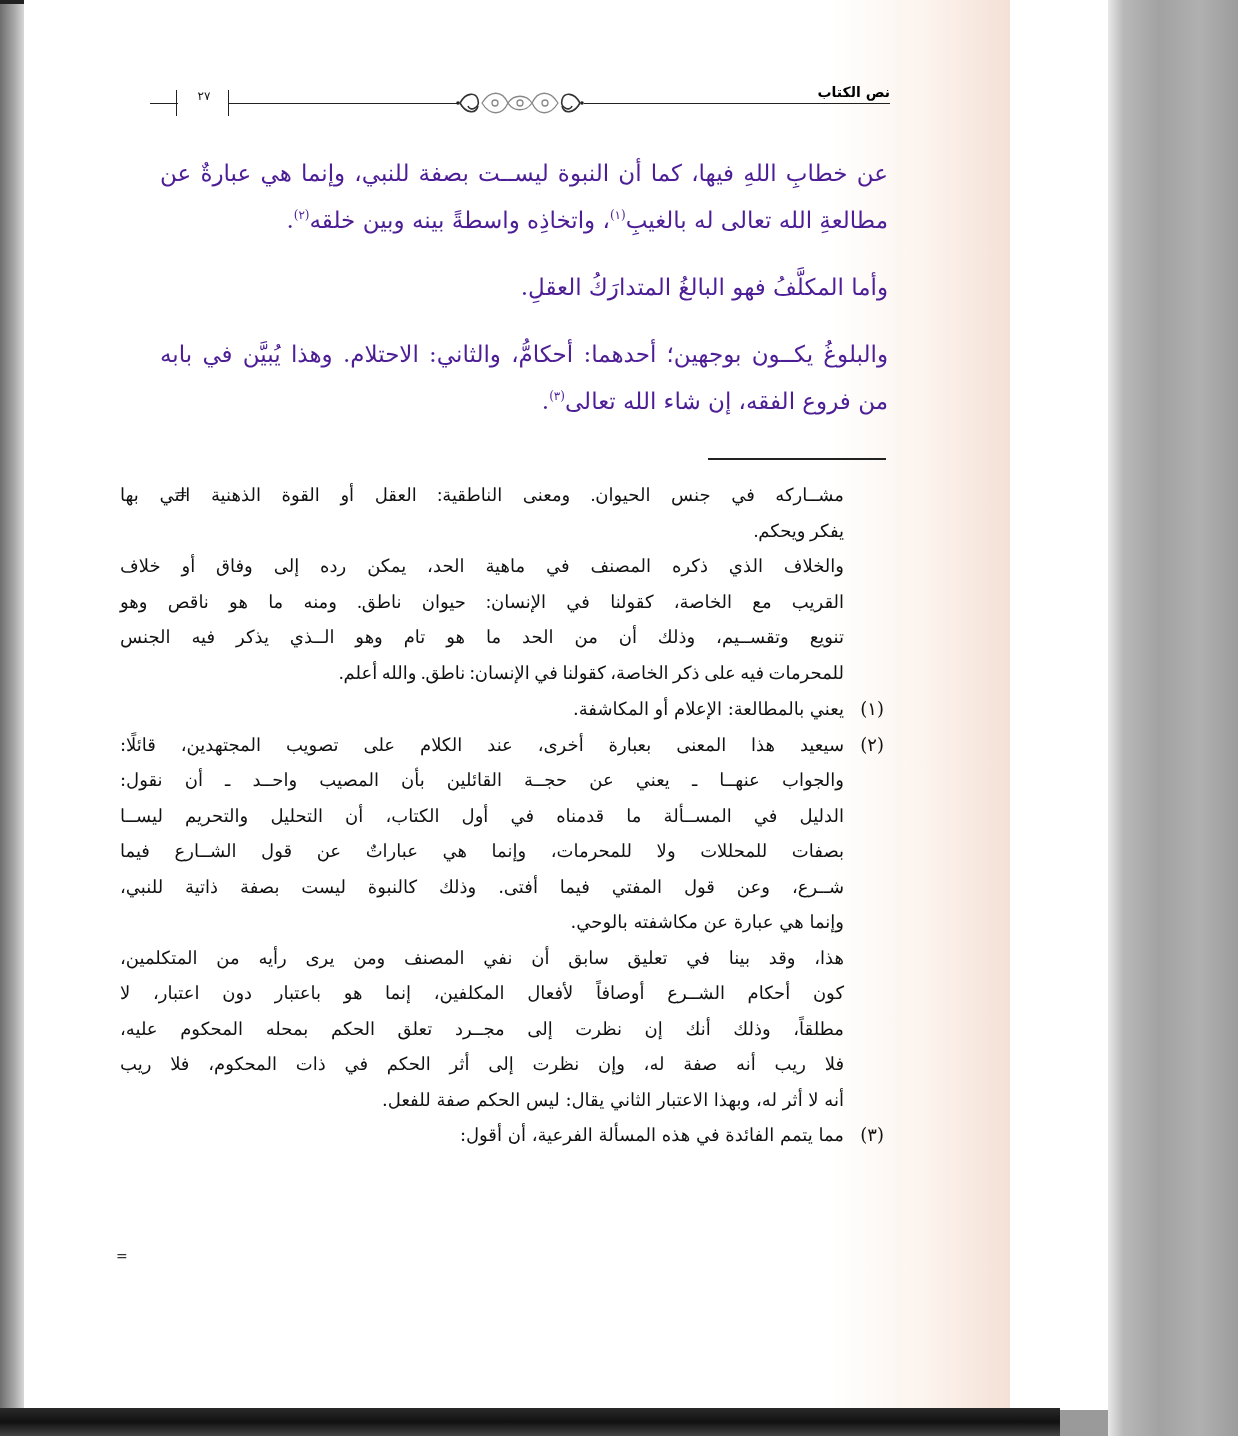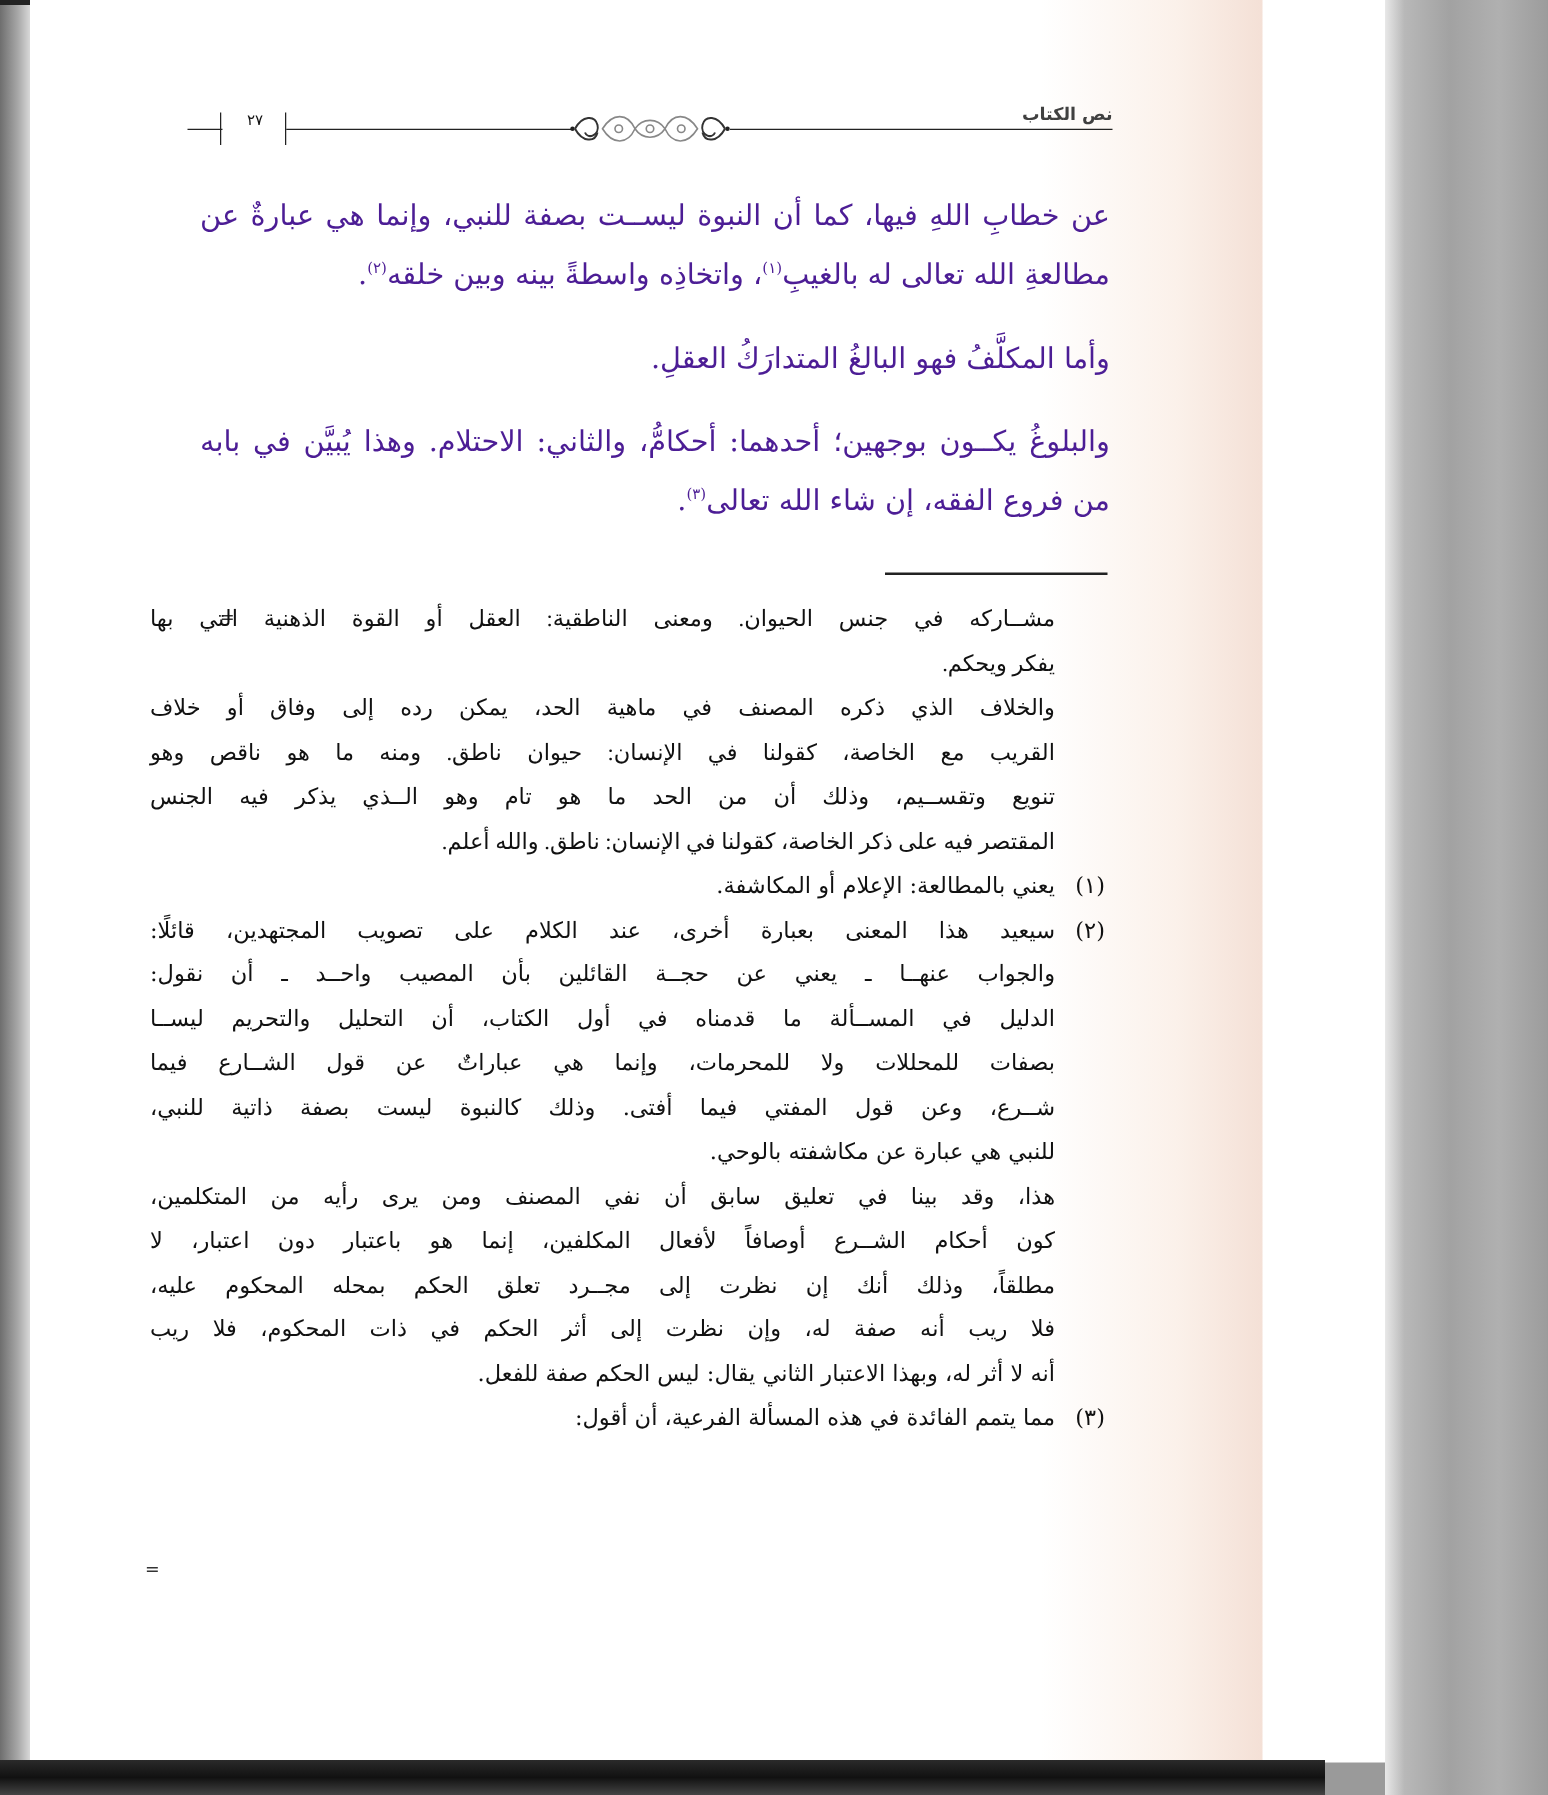--- a/index.html
+++ b/index.html
@@ -42,21 +42,21 @@
     font-family:"DejaVu Sans", sans-serif; font-size:12px; color:#111; direction:rtl;
   }
   .header .bar2 { position:absolute; left:78px; top:4px; width:1px; height:26px; background:#222; }
   .header .rule-mid-l { position:absolute; left:79px; top:17px; width:228px; height:1px; background:#222; }
   .header .ornament {
     position:absolute; left:306px; top:2px; width:128px; height:30px;
   }
   .header .rule-mid-r { position:absolute; left:434px; top:17px; width:306px; height:1px; background:#222; }
   .header .running-title {
     position:absolute; right:0; top:-2px;
-    font-family:"DejaVu Sans", sans-serif; font-size:14px; font-weight:bold; color:#404040; direction:rtl;
+    font-family:"DejaVu Sans", sans-serif; font-size:14px; font-weight:bold; color:#000000; direction:rtl;
   }
   
   .main {
     position:absolute; left:160px; top:150px; width:728px;
     direction:rtl; text-align:justify; color:#4c1d95;
     font-family:"DejaVu Serif", serif; font-size:23px; line-height:47px;
   }
   .main p { margin:0; }
   .main p.gap { margin-top:20px; }
   sup.fn { font-size:12px; vertical-align:super; line-height:0; }
@@ -136,39 +136,39 @@
 
 <div class="eq-mark" style="left:176px; top:486px;">=</div>
 
 <div class="notes">
   <div class="note cont-body">
     <span class="line">مشــاركه في جنس الحيوان. ومعنى الناطقية: العقل أو القوة الذهنية التي بها</span>
     <span class="line last">يفكر ويحكم.</span>
     <span class="line">والخلاف الذي ذكره المصنف في ماهية الحد، يمكن رده إلى وفاق أو خلاف</span>
     <span class="line">القريب مع الخاصة، كقولنا في الإنسان: حيوان ناطق. ومنه ما هو ناقص وهو</span>
     <span class="line">تنويع وتقســيم، وذلك أن من الحد ما هو تام وهو الــذي يذكر فيه الجنس</span>
-    <span class="line last">المقتصر فيه على ذكر الخاصة، كقولنا في الإنسان: ناطق. والله أعلم.</span>
+    <span class="line last">للمحرمات فيه على ذكر الخاصة، كقولنا في الإنسان: ناطق. والله أعلم.</span>
   </div>
 
   <div class="note numbered">
     <span class="num">(١)</span>
     <div class="body">
       <span class="line last">يعني بالمطالعة: الإعلام أو المكاشفة.</span>
     </div>
   </div>
 
   <div class="note numbered">
     <span class="num">(٢)</span>
     <div class="body">
       <span class="line">سيعيد هذا المعنى بعبارة أخرى، عند الكلام على تصويب المجتهدين، قائلًا:</span>
       <span class="line">والجواب عنهــا ـ يعني عن حجــة القائلين بأن المصيب واحــد ـ أن نقول:</span>
       <span class="line">الدليل في المســألة ما قدمناه في أول الكتاب، أن التحليل والتحريم ليســا</span>
       <span class="line">بصفات للمحللات ولا للمحرمات، وإنما هي عباراتٌ عن قول الشــارع فيما</span>
       <span class="line">شــرع، وعن قول المفتي فيما أفتى. وذلك كالنبوة ليست بصفة ذاتية للنبي،</span>
-      <span class="line last">للنبي هي عبارة عن مكاشفته بالوحي.</span>
+      <span class="line last">وإنما هي عبارة عن مكاشفته بالوحي.</span>
       <span class="line">هذا، وقد بينا في تعليق سابق أن نفي المصنف ومن يرى رأيه من المتكلمين،</span>
       <span class="line">كون أحكام الشــرع أوصافاً لأفعال المكلفين، إنما هو باعتبار دون اعتبار، لا</span>
       <span class="line">مطلقاً، وذلك أنك إن نظرت إلى مجــرد تعلق الحكم بمحله المحكوم عليه،</span>
       <span class="line">فلا ريب أنه صفة له، وإن نظرت إلى أثر الحكم في ذات المحكوم، فلا ريب</span>
       <span class="line last">أنه لا أثر له، وبهذا الاعتبار الثاني يقال: ليس الحكم صفة للفعل.</span>
     </div>
   </div>
 
   <div class="note numbered">
     <span class="num">(٣)</span>

